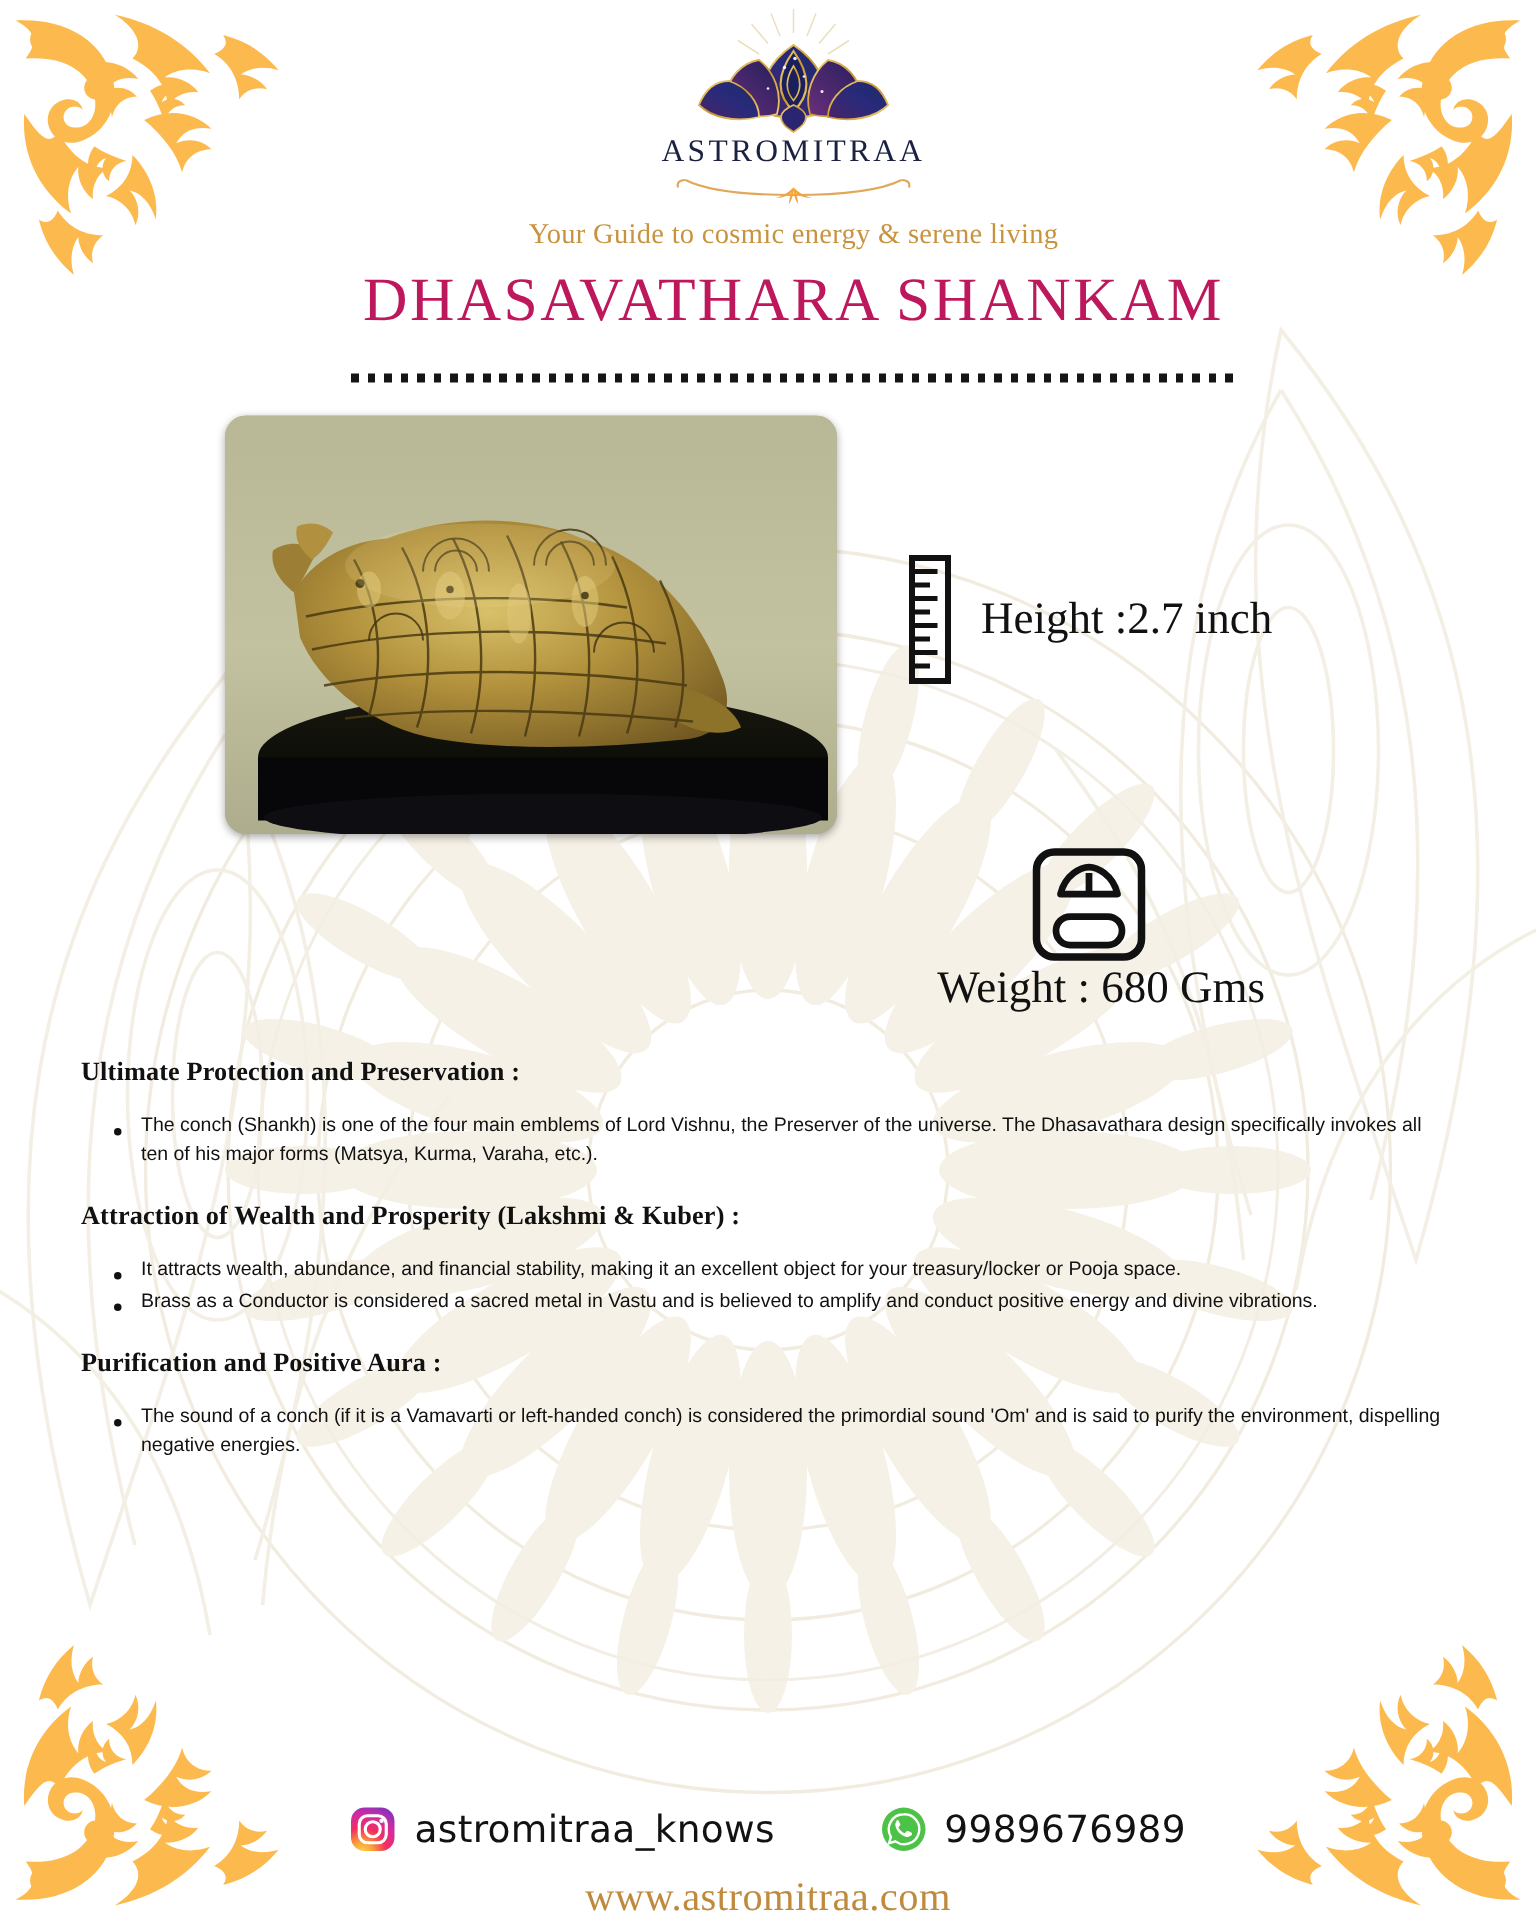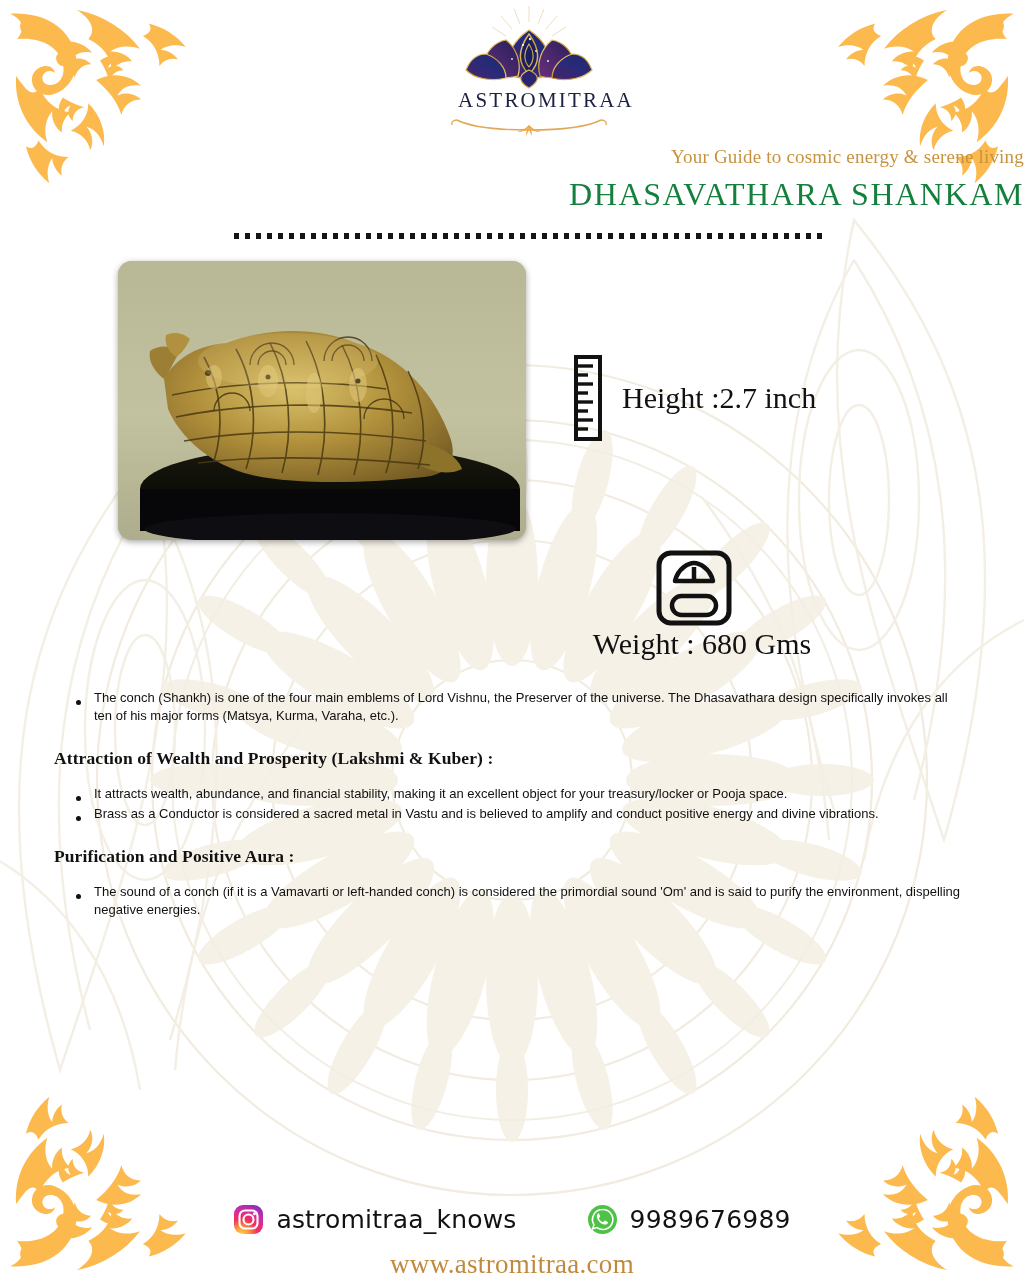--- a/index.html
+++ b/index.html
@@ -57,21 +57,21 @@
     pointer-events: none;
   }
   .corner-tl { left: 0;  top: 0; }
   .corner-tr { right: 0; top: 0;    transform: scaleX(-1); }
   .corner-bl { left: 0;  bottom: 0; transform: scaleY(-1); }
   .corner-br { right: 0; bottom: 0; transform: scale(-1,-1); }
 
   
   .header {
     position: relative;
-    text-align: right;
+    text-align: center;
     padding-top: 4px;
     padding-left: 34px;
   }
   .logo-wrap {
     width: 210px;
     margin: 0 auto;
   }
   .logo-mark { display: block; }
   .logo-text {
     font-family: "Liberation Serif", serif;
@@ -84,42 +84,43 @@
 
   .tagline {
     font-family: "Liberation Serif", serif;
     font-size: 19px;
     color: #c8933f;
     margin-top: 10px;
     letter-spacing: .2px;
   }
   .main-title {
     font-family: "Liberation Serif", serif;
-    font-size: 32px;
-    color: #15803d;
+    font-size: 41px;
+    color: #be185d;
     letter-spacing: 1.6px;
     margin-top: 10px;
     font-weight: 400;
     line-height: 1.05;
   }
   .dot-divider {
     width: 590px;
     height: 6px;
     margin: 17px auto 0;
     background-image: repeating-linear-gradient(to right,
         #151515 0px, #151515 5px,
         rgba(0,0,0,0) 5px, rgba(0,0,0,0) 11px);
   }
 
   
   .product-row {
     position: relative;
     margin-top: 22px;
     display: flex;
     align-items: flex-start;
+    margin-left: 32px;
   }
   .photo-frame {
     margin-left: 118px;
     width: 408px;
     height: 279px;
     border-radius: 14px;
     overflow: hidden;
     box-shadow: 0 2px 6px rgba(0,0,0,.35);
     position: relative;
     background: #b9b893;
@@ -538,20 +539,21 @@
         </svg>
         <div class="spec-weight-text">Weight : 680 Gms</div>
       </div>
 
     </div>
   </div>
 
   <div class="content">
 
     <div class="section">
+      <div class="section-heading">Ultimate Protection and Preservation :</div>
       <ul class="bullets">
         <li>The conch (Shankh) is one of the four main emblems of Lord Vishnu, the Preserver of the universe. The Dhasavathara design specifically invokes all ten of his major forms (Matsya, Kurma, Varaha, etc.).</li>
       </ul>
     </div>
 
     <div class="section">
       <div class="section-heading">Attraction of Wealth and Prosperity (Lakshmi &amp; Kuber) :</div>
       <ul class="bullets">
         <li>It attracts wealth, abundance, and financial stability, making it an excellent object for your treasury/locker or Pooja space.</li>
         <li>Brass as a Conductor is considered a sacred metal in Vastu and is believed to amplify and conduct positive energy and divine vibrations.</li>

